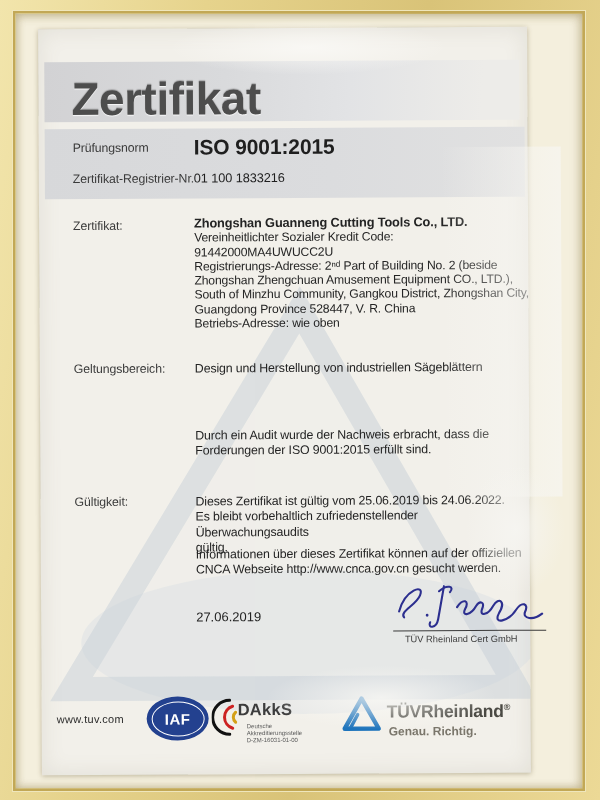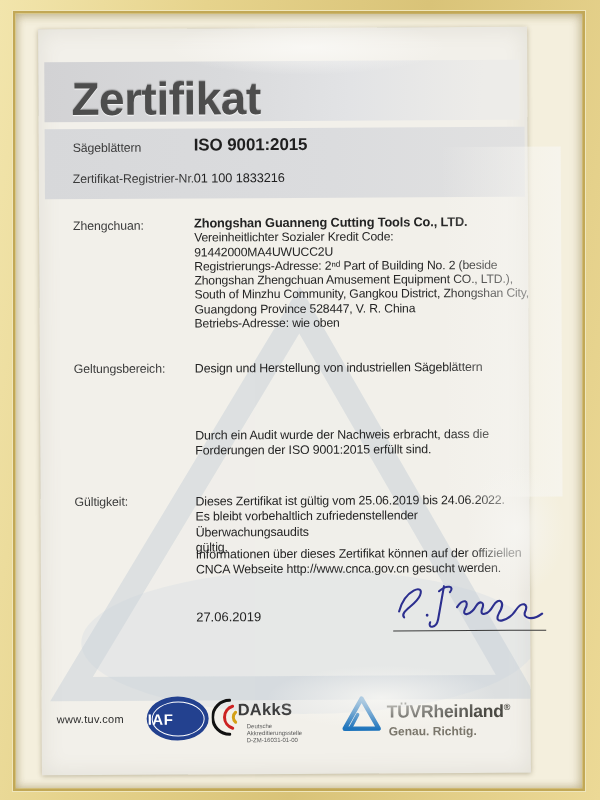--- a/index.html
+++ b/index.html
@@ -14,31 +14,31 @@
     transform:rotate(-0.3deg);box-shadow:0 1px 5px rgba(80,65,25,.35), inset 0 0 22px rgba(130,120,90,.14);}
   .wm{position:absolute;left:0;top:0;width:489px;height:746px;pointer-events:none;}
   .band-title{position:absolute;left:6px;right:8px;top:33px;height:60px;
     background:linear-gradient(93deg,#d2d2d4 0%,#d9dadc 38%,#e2e3e5 64%,#edecE9 92%);}
   .band-fields{position:absolute;left:6px;right:3px;top:100px;height:70px;
     background:linear-gradient(92deg,#d7d8da 0%,#dbdcde 60%,#e1e1e1 100%);}
   .cert-title{position:absolute;left:33px;top:43px;font-size:46px;letter-spacing:-0.5px;color:#4d4d4d;
     text-shadow:0 1px 1px rgba(255,255,255,.85),0 -1px 1px rgba(60,60,60,.35);font-weight:bold;}
   .lbl{position:absolute;left:34px;font-size:12.3px;color:#3a3a3a;letter-spacing:-0.1px;}
   .val{position:absolute;left:155px;color:#1f1f1f;letter-spacing:-0.12px;}
-  .v-iso{top:107px;font-size:17px;font-weight:bold;}
+  .v-iso{top:107px;font-size:21px;font-weight:bold;}
   .v-reg{top:142px;font-size:12.8px;font-weight:normal;}
   .block{position:absolute;left:155px;width:338px;font-size:12.2px;line-height:14.3px;color:#242424;letter-spacing:-0.15px;}
   .co-name{font-weight:bold;font-size:12.8px;}
   .sig-svg{position:absolute;left:348px;top:550px;}
   .sig-line{position:absolute;left:352px;top:603px;width:153px;border-top:1.5px solid #3a3a3a;}
   .issuer{position:absolute;left:330px;top:607px;width:180px;text-align:center;font-size:9.3px;line-height:11.6px;color:#3d3d3d;}
   .date{position:absolute;left:155px;top:581px;font-size:13px;color:#222;}
   .tuv-url{position:absolute;left:15px;top:684px;font-size:11px;color:#2a2a2a;letter-spacing:.3px;}
   .iaf{position:absolute;left:106px;top:669px;width:60px;height:42px;background:#23418f;border-radius:50%;
-    display:flex;align-items:center;justify-content:flex-start;box-shadow:0 0 0 1px #23418f;}
+    display:flex;align-items:center;justify-content:center;box-shadow:0 0 0 1px #23418f;}
   .iaf::before{content:"";position:absolute;inset:3.5px;border:1.4px solid #fff;border-radius:50%;}
   .iaf-txt{color:#fff;font-weight:bold;font-size:15px;letter-spacing:.5px;}
   .dakks{position:absolute;left:170px;top:668px;width:145px;height:50px;}
   .dakks-name{position:absolute;left:26px;top:4px;font-size:16.5px;font-weight:bold;color:#3c3c3c;letter-spacing:.3px;}
   .dakks-sub{position:absolute;left:35px;top:27px;font-size:6px;line-height:6.8px;color:#5a5a5a;}
   .tuv-logo{position:absolute;left:299px;top:667px;}
   .brand{position:absolute;left:345px;top:674px;font-size:17.5px;font-weight:bold;color:#4b4a44;letter-spacing:-0.2px;}
   .brand sup{font-size:9px;}
   .tagline{position:absolute;left:347px;top:697px;font-size:12px;font-weight:bold;color:#7a766b;}
   .glare{position:absolute;pointer-events:none;z-index:5;}
@@ -58,26 +58,26 @@
       <svg class="wm" viewBox="0 0 489 746">
         <ellipse cx="268" cy="614" rx="228" ry="72" fill="#cdd8e1" opacity="0.30"></ellipse>
         <polygon points="260,282 30,660 475,660" fill="rgba(213,221,228,0.12)" stroke="#c7d0d8" stroke-width="24" opacity="0.5"></polygon>
       </svg>
 
       <div class="band-title"></div>
       <div class="band-fields"></div>
 
       <div class="cert-title">Zertifikat</div>
 
-      <div class="lbl" style="top:112px">Sägeblättern</div>
+      <div class="lbl" style="top:112px">Prüfungsnorm</div>
       <div class="val v-iso">ISO 9001:2015</div>
       <div class="lbl" style="top:143px">Zertifikat-Registrier-Nr.</div>
       <div class="val v-reg">01 100 1833216</div>
 
-      <div class="lbl" style="top:190px">Zhengchuan:</div>
+      <div class="lbl" style="top:190px">Zertifikat:</div>
       <div class="block" style="top:188px">
         <div class="co-name">Zhongshan Guanneng Cutting Tools Co., LTD.</div>
         <div>Vereinheitlichter Sozialer Kredit Code: 91442000MA4UWUCC2U</div>
         <div>Registrierungs-Adresse: 2ⁿᵈ Part of Building No. 2 (beside</div>
         <div>Zhongshan Zhengchuan Amusement Equipment CO., LTD.),</div>
         <div>South of Minzhu Community, Gangkou District, Zhongshan City,</div>
         <div>Guangdong Province 528447, V. R. China</div>
         <div>Betriebs-Adresse: wie oben</div>
       </div>
 
@@ -106,20 +106,21 @@
         <g fill="none" stroke="#2c2f8f" stroke-width="2.1" stroke-linecap="round">
           <path d="M10,34 C16,12 36,6 31,18 C27,28 10,34 15,40"></path>
           <circle cx="38" cy="38" r="1.4" fill="#2c2f8f" stroke="none"></circle>
           <path d="M50,14 C58,7 66,9 61,15"></path>
           <path d="M55,9 L49,42 C47,52 38,51 41,45"></path>
           <path d="M68,30 C74,21 81,23 76,32 C72,40 82,38 87,29 C91,23 96,25 93,32 C90,40 99,38 104,29 C110,19 117,25 110,36 C103,49 120,44 127,33 C133,24 140,27 136,35 C133,42 144,44 153,37"></path>
         </g>
       </svg>
       <div class="sig-line"></div>
       <div class="issuer">
+        <div>TÜV Rheinland Cert GmbH</div>
       </div>
 
       <div class="tuv-url">www.tuv.com</div>
 
       <div class="iaf">
         <span class="iaf-txt">IAF</span>
       </div>
 
       <div class="dakks">
         <svg width="26" height="42" viewBox="0 0 26 42" style="position:absolute;left:0;top:0">

